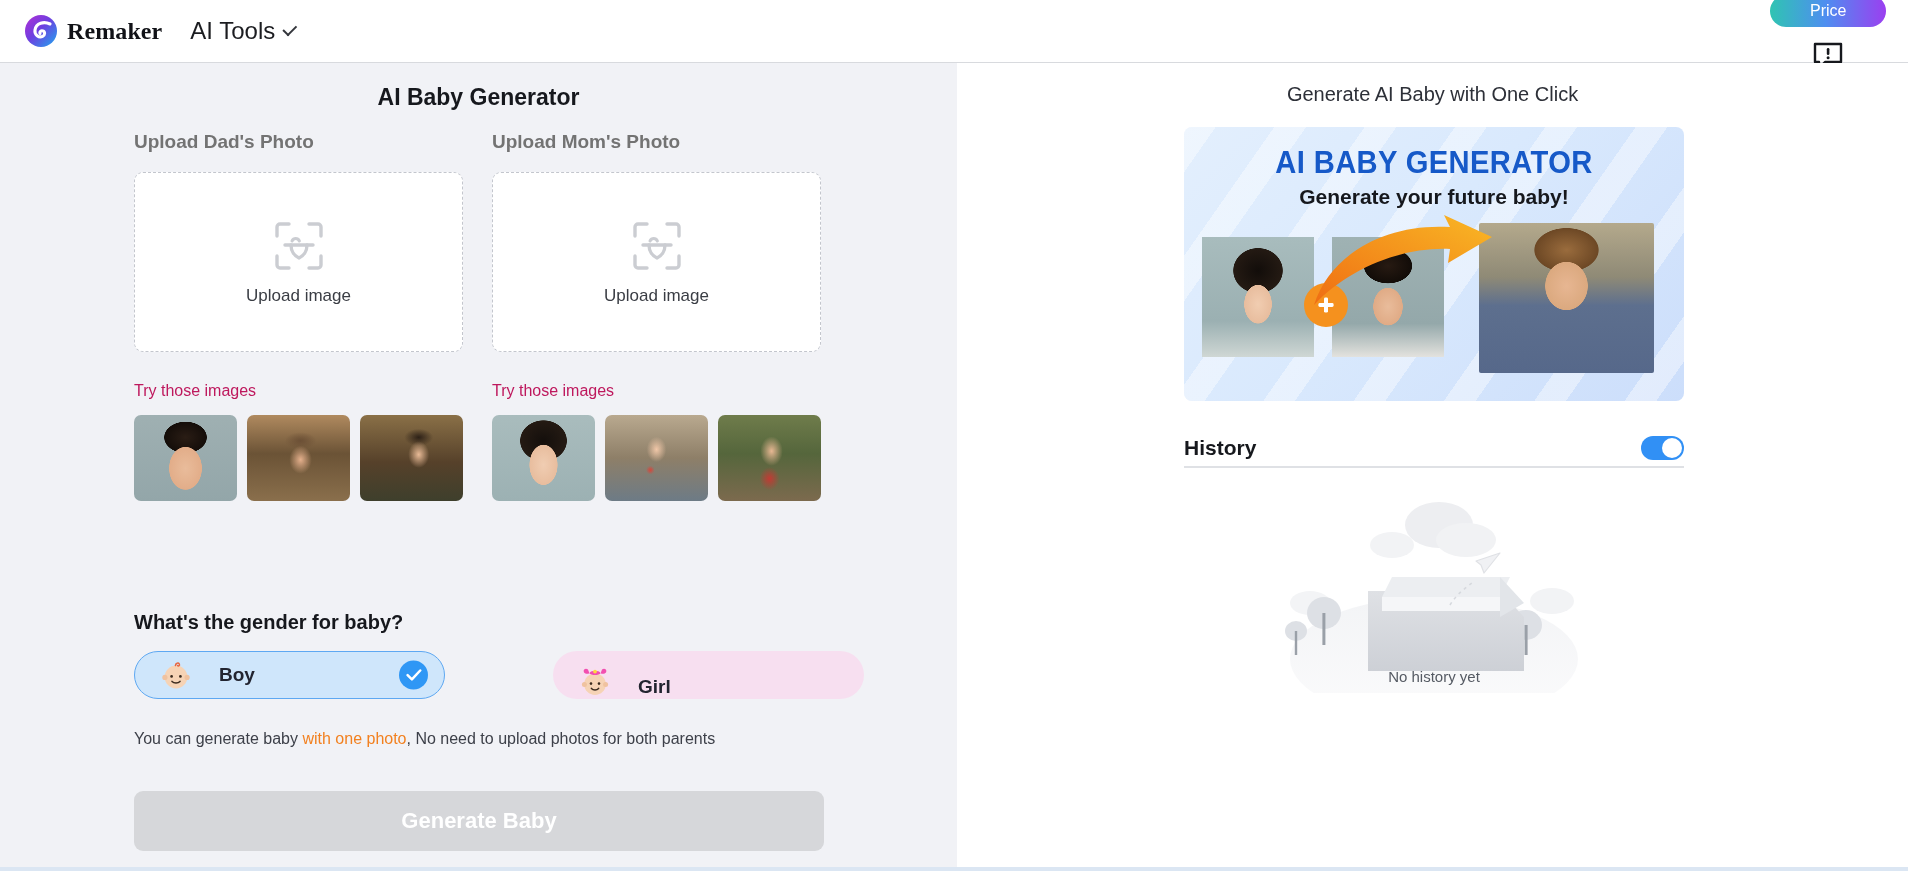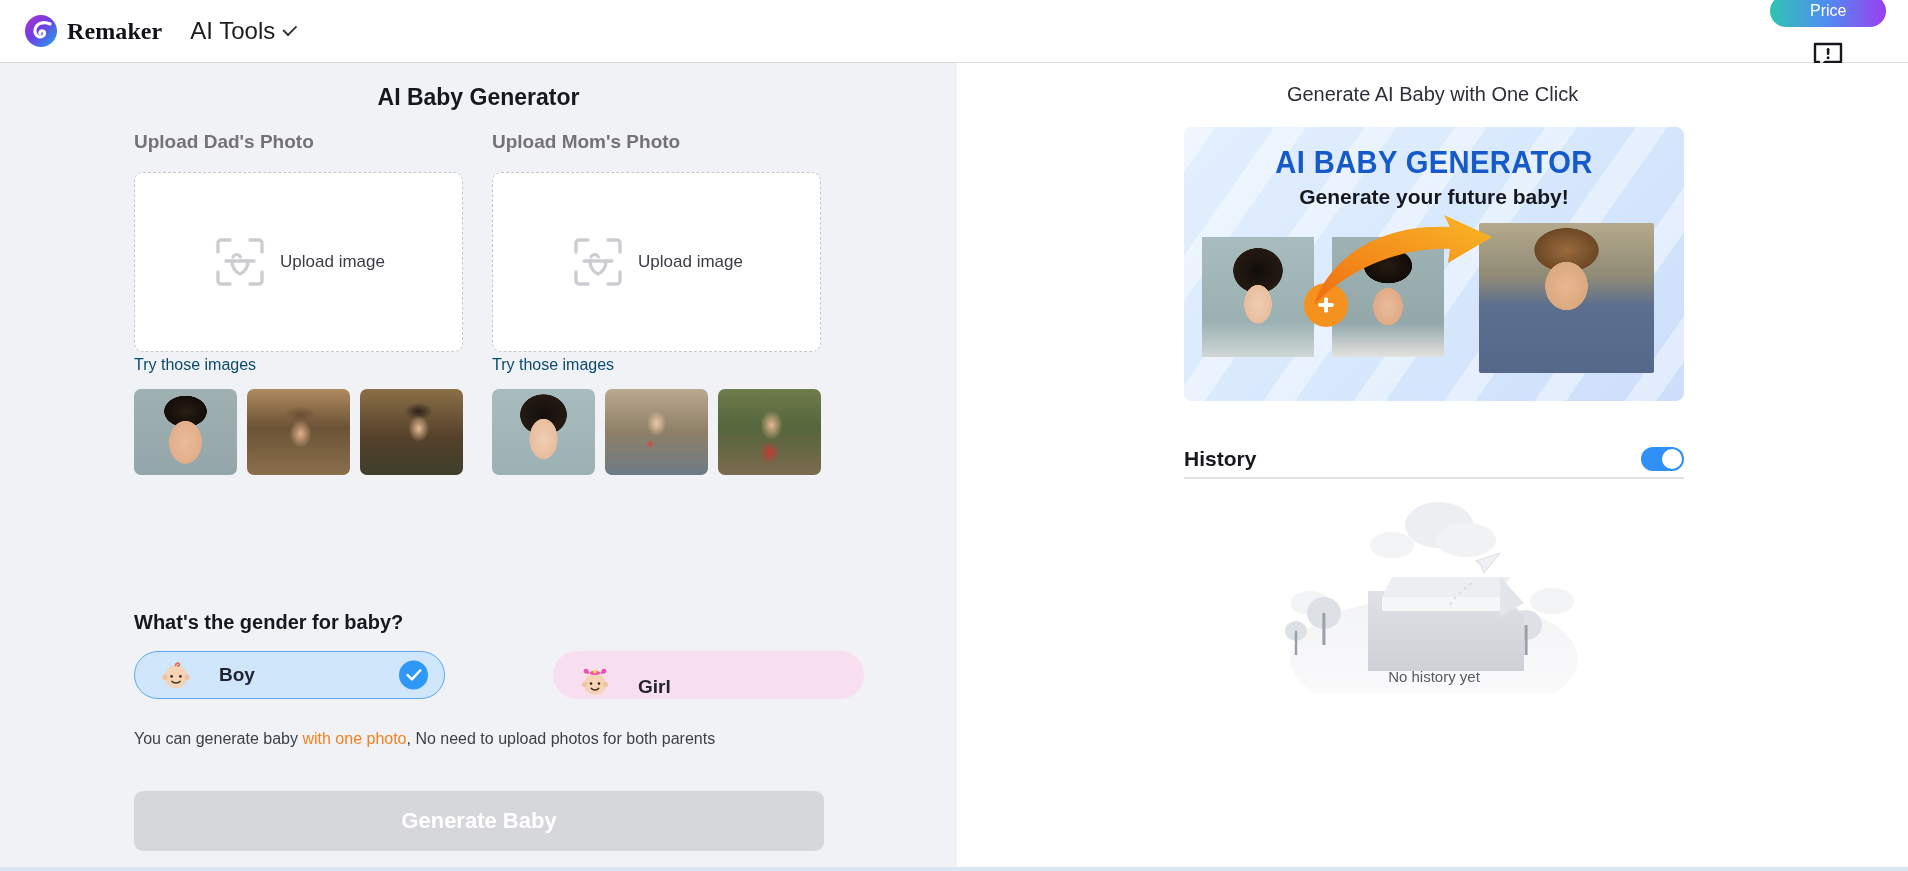--- a/index.html
+++ b/index.html
@@ -82,27 +82,27 @@
     text-align: center; font-size: 23px; font-weight: 700; color: #16181d;
   }
   .upload-col { position: absolute; top: 68px; }
   .upload-col.dad { left: 134px; }
   .upload-col.mom { left: 492px; }
   .upload-heading { font-size: 19px; font-weight: 700; color: #737373; }
   .dropzone {
     margin-top: 19px; width: 329px; height: 180px;
     border: 1px dashed #c3c6cd; border-radius: 9px;
     background: #ffffff;
-    display: flex; flex-direction: row;
+    display: flex; flex-direction: column;
     align-items: center; justify-content: center; gap: 12px;
     cursor: pointer;
   }
   .face-icon { width: 56px; height: 56px; }
   .dropzone-label { font-size: 17px; color: #3a3d44; }
-  .try-label { margin-top: 4px; font-size: 16px; color: #0c4a6e; }
+  .try-label { margin-top: 30px; font-size: 16px; color: #be185d; }
   .thumb-row { margin-top: 15px; display: flex; gap: 10px; }
   .thumb {
     width: 103px; height: 86px; border-radius: 7px;
     cursor: pointer; overflow: hidden;
     background-size: cover; background-position: center top;
   }
   
   .t-dad1 { background:
       radial-gradient(ellipse 26px 34px at 50% 62%, #e9bc9b 0%, #e2ad89 62%, rgba(226,173,137,0) 64%),
       radial-gradient(ellipse 30px 22px at 50% 26%, #2a1d15 0%, #140d09 70%, rgba(20,13,9,0) 72%),
@@ -206,21 +206,21 @@
       radial-gradient(ellipse 44px 30px at 50% 18%, #9a6c3d 0%, #6d4825 72%, rgba(109,72,37,0) 74%),
       linear-gradient(180deg,#b4a98c 0%,#8f8a76 36%,#5d6f8e 55%,#56688a 100%); }
   .plus-badge {
     position: absolute; left: 120px; top: 64px; width: 44px; height: 44px;
     border-radius: 50%; background: #f5911e; z-index: 3;
     display: flex; align-items: center; justify-content: center;
   }
   .arrow-svg { position: absolute; left: 128px; top: -4px; width: 200px; height: 96px; z-index: 3; }
 
   .history-head {
-    position: absolute; left: 227px; top: 378px; width: 500px; height: 38px;
+    position: absolute; left: 227px; top: 367px; width: 500px; height: 38px;
     display: flex; align-items: center; justify-content: space-between;
     border-bottom: 2px solid #dfe1e5;
     gap: 24px;
   }
   .history-title { font-size: 21px; font-weight: 700; color: #16181d; }
   .toggle {
     width: 43px; height: 24px; border-radius: 12px; background: #3190f5;
     position: relative; cursor: pointer;
   }
   .toggle .knob {

